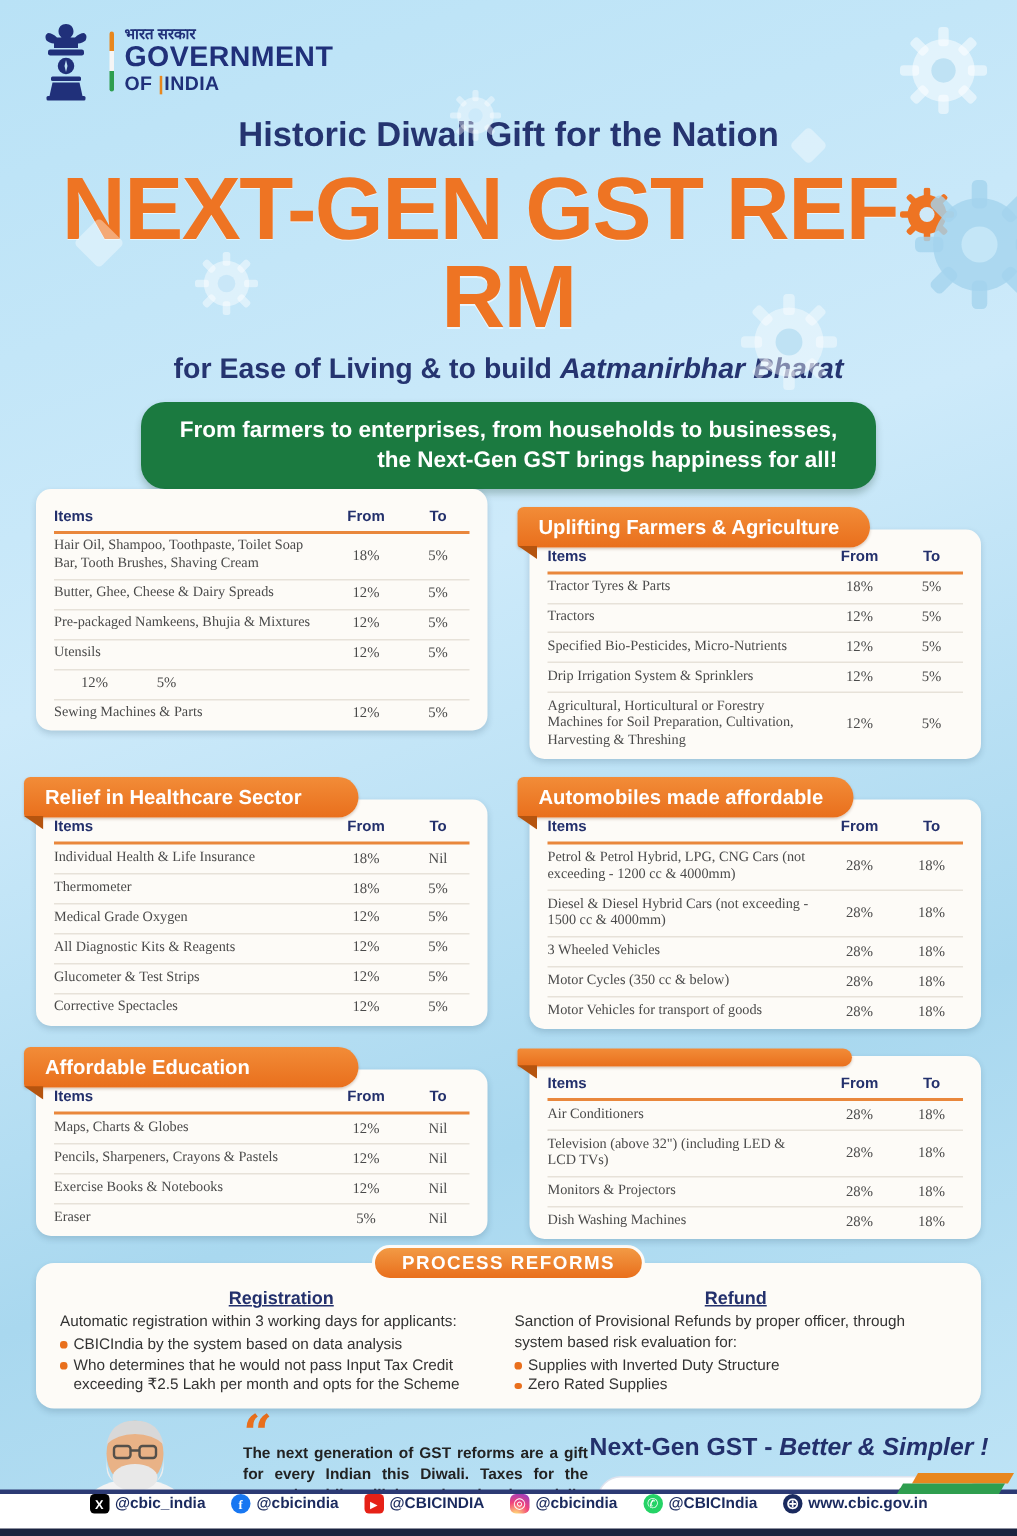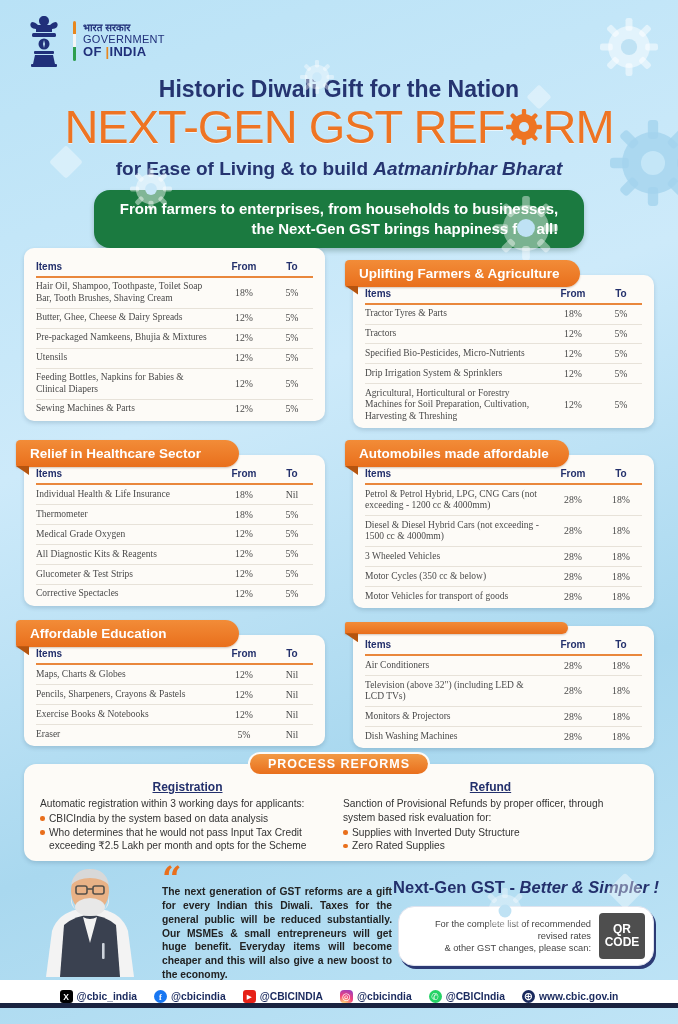--- a/index.html
+++ b/index.html
@@ -7,27 +7,27 @@
     background:linear-gradient(160deg,#b9e2f6 0%,#cdeafa 38%,#a9d8ef 70%,#bfe4f6 100%);}
   .decor{position:absolute;pointer-events:none;}
   .diamond{position:absolute;background:rgba(255,255,255,.38);transform:rotate(45deg);border-radius:3px;}
 
   
   .gov{position:absolute;top:14px;left:22px;display:flex;align-items:center;gap:7px;z-index:3;}
   .gov .bar{width:3px;height:40px;border-radius:2px;
     background:linear-gradient(#e8871e 0 33%,#f5f5f5 33% 66%,#2e9e4f 66% 100%);}
   .gov .txt{line-height:1.05;}
   .gov .hindi{font-size:10px;font-weight:700;color:#20307a;}
-  .gov .l1{font-size:11px;font-weight:400;color:#20307a;letter-spacing:.3px;text-align:right;}
+  .gov .l1{font-size:19px;font-weight:700;color:#20307a;letter-spacing:.3px;text-align:right;}
   .gov .l2{font-size:13px;font-weight:800;color:#20307a;letter-spacing:.3px;}
   .gov .l2 .ibar{color:#e8871e;}
 
   
   .kicker{margin:76px 0 0;text-align:center;font-size:23px;font-weight:700;color:#253470;}
-  .bigtitle{margin:0 10px 0;text-align:center;font-size:47px;font-weight:400;color:#ee7423;
+  .bigtitle{margin:7px 10px 0;text-align:center;font-size:59px;font-weight:700;color:#ee7423;
     letter-spacing:-1px;line-height:1.0;text-shadow:0 1px 0 rgba(255,255,255,.6);}
   .bigtitle .gear-o{display:inline-block;width:36px;height:36px;vertical-align:-2px;margin:0 1px;}
   .subtitle{margin:8px 0 0;text-align:center;font-size:19px;font-weight:700;color:#253470;}
   .subtitle .it{font-style:italic;}
 
   .banner{width:fit-content;max-width:560px;margin:10px auto 0;background:#1b7a40;color:#fff;
     font-weight:700;font-size:15px;line-height:1.32;text-align:right;padding:9px 26px;
     border-radius:16px;box-shadow:0 3px 5px rgba(20,60,40,.25);}
 
   
@@ -88,22 +88,22 @@
   .qr{width:46px;height:46px;flex:none;background:#4e4e4e;border-radius:4px;color:#fff;
     font-weight:700;font-size:12px;line-height:1.1;display:flex;align-items:center;
     justify-content:center;text-align:center;}
 
   .preline{position:absolute;left:0;right:0;bottom:28px;height:3px;background:#2c3a74;}
   .miniflag{position:absolute;right:4px;bottom:28px;width:74px;height:14px;}
   .miniflag .sa{position:absolute;top:0;left:10px;right:0;height:7px;background:#e8871e;transform:skewX(-30deg);}
   .miniflag .gr{position:absolute;top:7px;left:0;right:6px;height:7px;background:#2e9e4f;transform:skewX(-30deg);}
 
   
-  .footer{position:absolute;left:0;right:0;bottom:16px;height:23px;background:#fff;
-    border-bottom:5px solid #1a2340;display:flex;align-items:flex-end;justify-content:center;gap:17px;}
+  .footer{position:absolute;left:0;right:0;bottom:0;height:23px;background:#fff;
+    border-bottom:5px solid #1a2340;display:flex;align-items:flex-start;justify-content:center;gap:17px;}
   .social{display:flex;align-items:center;gap:4px;font-size:10.3px;font-weight:700;color:#1a2a5e;cursor:pointer;}
   .sicon{width:13px;height:13px;display:flex;align-items:center;justify-content:center;
     color:#fff;font-size:8.5px;font-weight:700;flex:none;}
   .sicon[data-icon="x"]{background:#000;border-radius:3px;}
   .sicon[data-icon="x"]::before{content:"X";}
   .sicon[data-icon="facebook"]{background:#1877f2;border-radius:50%;}
   .sicon[data-icon="facebook"]::before{content:"f";font-family:"Liberation Serif",serif;}
   .sicon[data-icon="youtube"]{background:#e62117;border-radius:3px;font-size:6.5px;}
   .sicon[data-icon="youtube"]::before{content:"\25B6";}
   .sicon[data-icon="instagram"]{background:radial-gradient(circle at 30% 110%,#ffd776 8%,#f2457b 52%,#9a3dbf 92%);border-radius:4px;font-size:10px;}
@@ -219,21 +219,20 @@
               <div class="c-to">5%</div>
             </div>
 
             <div class="trow">
               <div class="c-item">Utensils</div>
               <div class="c-from">12%</div>
               <div class="c-to">5%</div>
             </div>
 
             <div class="trow">
-              <div class="c-item">Feeding Bottles, Napkins for Babies &amp; Clinical Diapers</div>
               <div class="c-from">12%</div>
               <div class="c-to">5%</div>
             </div>
 
             <div class="trow">
               <div class="c-item">Sewing Machines &amp; Parts</div>
               <div class="c-from">12%</div>
               <div class="c-to">5%</div>
             </div>
           </div>

